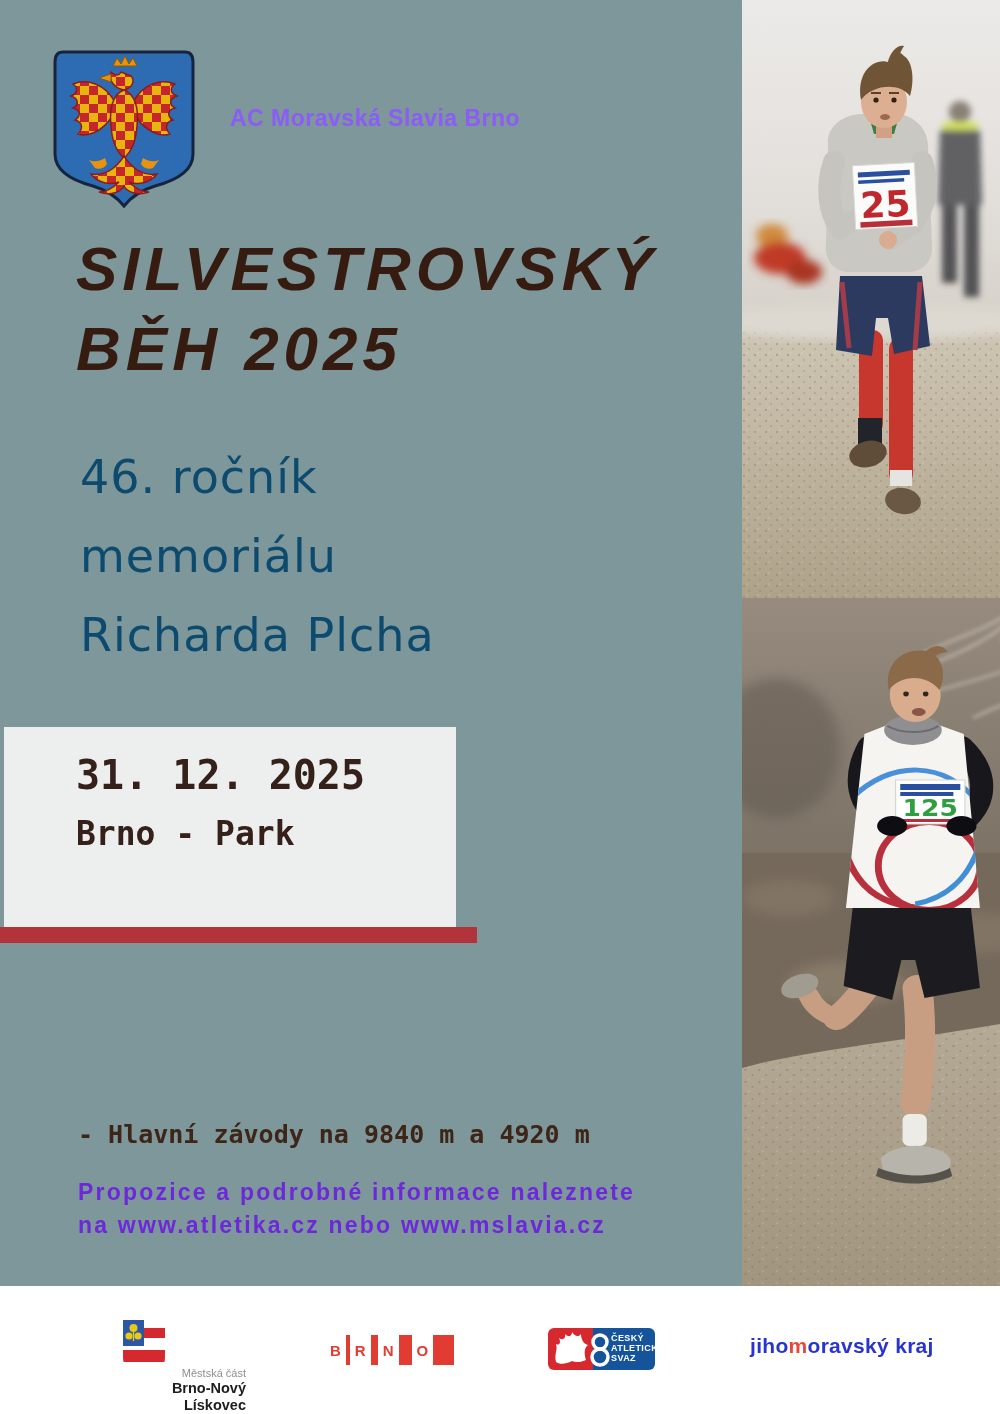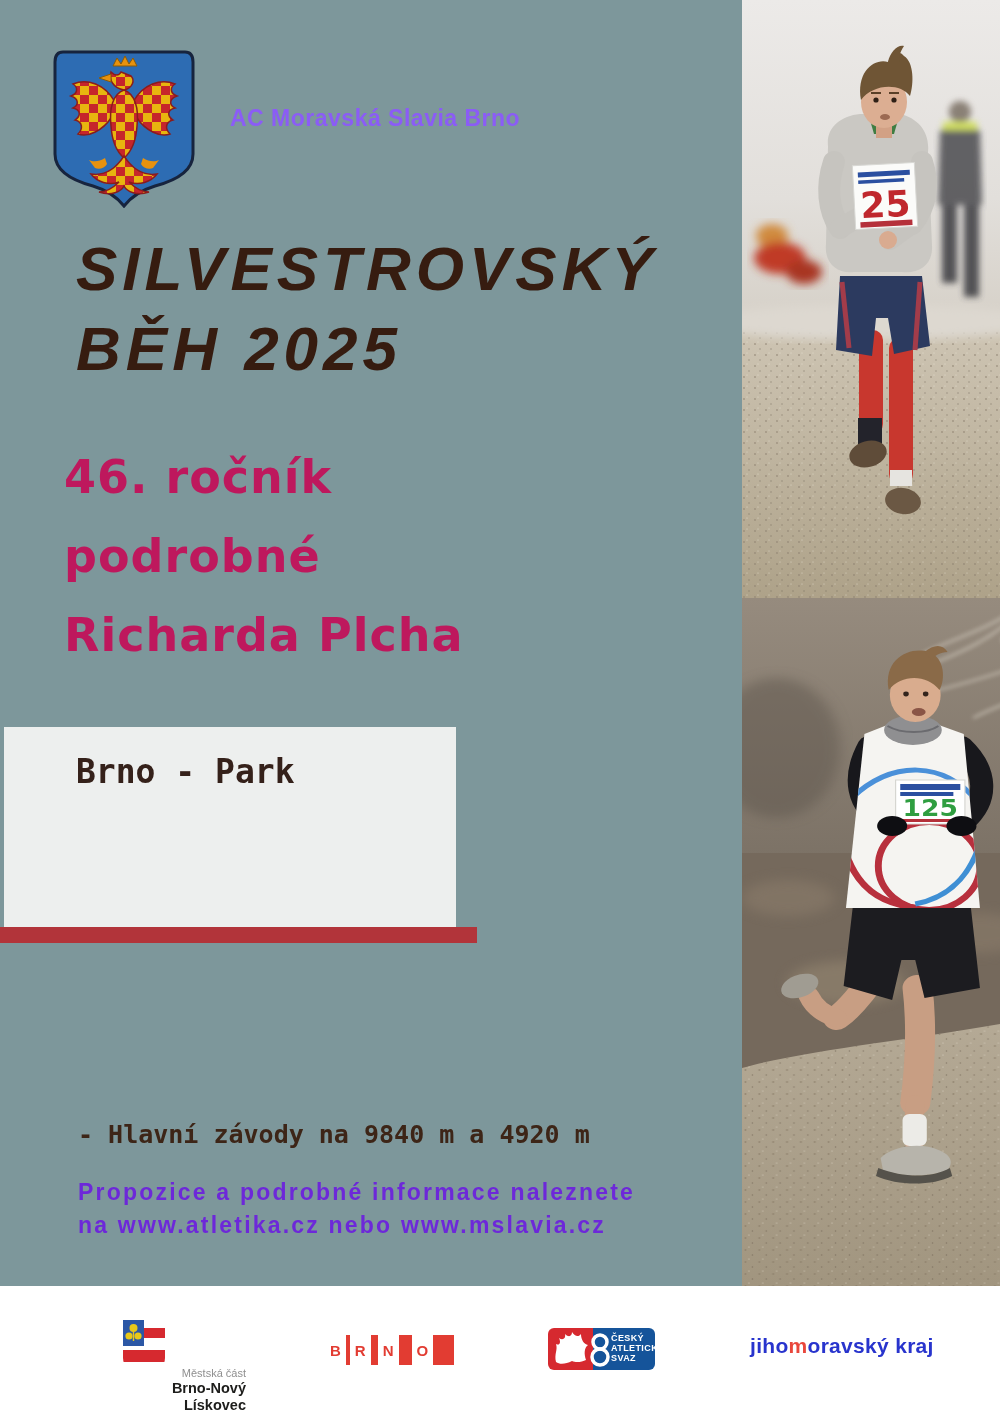--- a/index.html
+++ b/index.html
@@ -14,21 +14,21 @@
     left:230px;top:105px;font-size:23px;font-weight:bold;color:#8b5cf6;
     letter-spacing:0.5px;
   }
   .title{
     left:76px;color:#361c10;font-weight:bold;font-size:62px;
     letter-spacing:5px;line-height:1;font-family:"Liberation Sans",sans-serif;font-style:italic;
   }
   .title-1{top:238px;}
   .title-2{top:318px;}
   .subtitle{
-    left:64px;top:438px;color:#be185d;font-weight:bold;font-size:46px;
+    left:80px;top:438px;color:#0c4a6e;font-weight:normal;font-size:46px;
     line-height:79px;font-family:"DejaVu Sans",sans-serif;letter-spacing:1px;
   }
   .info-box{
     left:4px;top:727px;width:452px;height:200px;background:#edefee;
     box-sizing:border-box;padding:22px 0 0 72px;color:#35211a;
     font-family:"DejaVu Sans Mono",monospace;font-weight:bold;
   }
   .info-date{font-size:40px;line-height:52px;margin-bottom:10px;}
   .info-loc{font-size:33px;line-height:46px;}
   .red-bar{left:0;top:927px;width:477px;height:16px;background:#b2343a;}
@@ -99,25 +99,26 @@
     <path d="M90,108 C96,112 102,112 106,110 L100,118 C96,120 90,118 88,114 Z" fill="#e8920e"></path>
   </svg>
 
   <div class="abs club-name">AC Moravská Slavia Brno</div>
 
   <div class="abs title title-1">SILVESTROVSKÝ</div>
   <div class="abs title title-2">BĚH 2025</div>
 
   <div class="abs subtitle">
     <div>46. ročník</div>
-    <div>podrobné</div>
+    <div>memoriálu</div>
     <div>Richarda Plcha</div>
   </div>
 
   <div class="abs info-box">
+    <div class="info-date">31. 12. 2025</div>
     <div class="info-loc">Brno - Park</div>
   </div>
   <div class="abs red-bar"></div>
 
   <div class="abs bullets">
     <div>- Hlavní závody na 9840 m a 4920 m</div>
     <div>- Lidový běh na 1640 m</div>
     
   </div>
 

